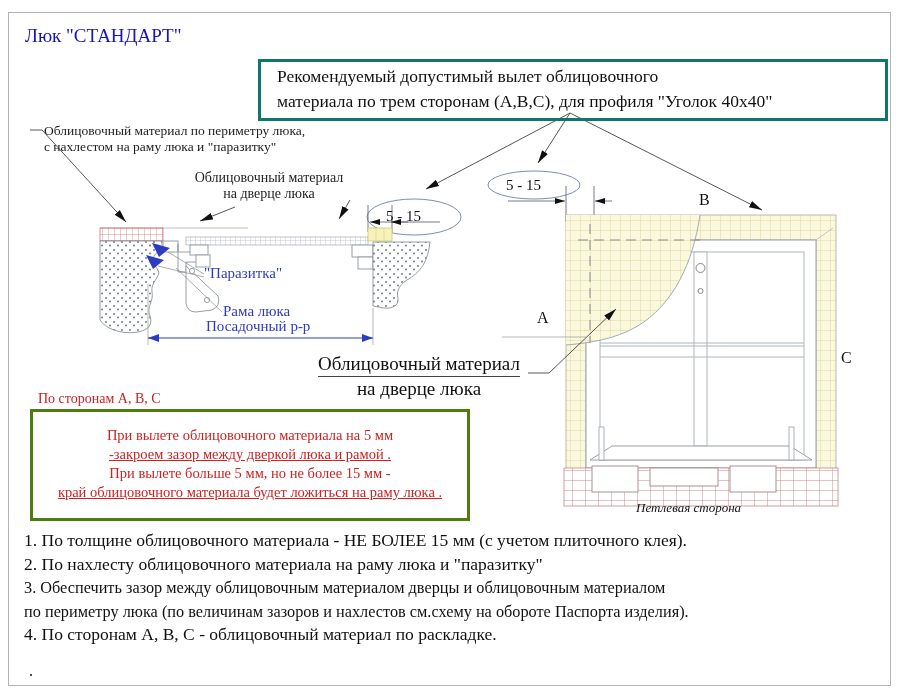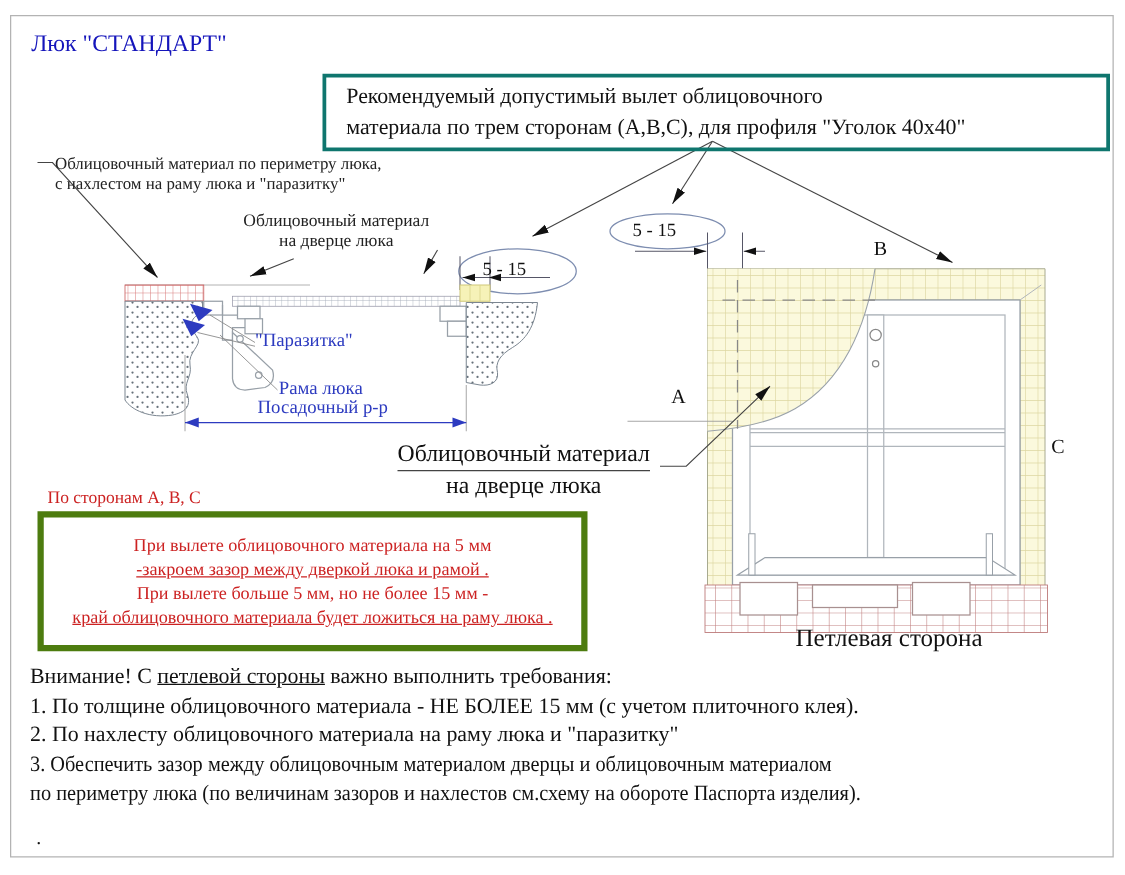--- a/index.html
+++ b/index.html
@@ -12,28 +12,28 @@
       font-size:138px;font-weight:400;color:#8f8f8f;opacity:.32;letter-spacing:2px;pointer-events:none;white-space:nowrap;}
   .title{font-size:19px;color:#1515bb;}
   .notebox{border:3px solid #0f766e;padding:2px 8px 4px 16px;font-size:17.5px;line-height:25px;background:transparent;}
   .smalllbl{font-size:13.5px;line-height:15.5px;color:#222;}
   .midlbl{font-size:14px;line-height:16px;text-align:center;color:#222;}
   .blue{color:#2d3bc0;font-size:15px;white-space:nowrap;}
   .biglbl{font-size:19px;line-height:23px;text-align:center;color:#111;}
   .biglbl .u1{display:inline-block;border-bottom:1px solid #444;padding-bottom:1px;}
   .red{color:#cc2222;}
   .redhead{font-size:14px;}
-  .redbox{border:5px solid #4d7c0f;width:440px;height:112px;text-align:center;font-size:14.5px;line-height:19px;padding-top:14px;box-sizing:border-box;}
+  .redbox{border:3px solid #4d7c0f;width:440px;height:112px;text-align:center;font-size:14.5px;line-height:19px;padding-top:14px;box-sizing:border-box;}
   .redbox .u{text-decoration:underline;}
   .dim{font-size:15px;width:56px;}
   .letter{font-size:16px;color:#111;}
   .attn{font-size:17.5px;line-height:23.5px;color:#111;width:872px;}
   .attn .u{text-decoration:underline;}
   .cond{display:inline-block;transform:scaleX(.93);transform-origin:left center;white-space:nowrap;}
-  .hinge{font-size:20px;text-align:right;width:150px;}
+  .hinge{font-size:13px;text-align:left;width:150px;font-style:italic;}
 </style>
 </head>
 <body>
 
 <div class="page">
   <div class="frame"></div>
 
   <svg class="draw" width="900" height="700">
     <defs>
       <marker id="arrB" markerWidth="14" markerHeight="9" refX="13" refY="4.5" orient="auto" markerUnits="userSpaceOnUse">
@@ -215,21 +215,21 @@
     <div class="u">край облицовочного материала будет ложиться на раму люка .</div>
   </div>
 
   <div class="abs letter" style="left:537px;top:309px;">А</div>
   <div class="abs letter" style="left:699px;top:191px;">В</div>
   <div class="abs letter" style="left:841px;top:349px;">С</div>
 
   <div class="abs hinge" style="left:636px;top:500px;">Петлевая сторона</div>
 
   <div class="abs attn" style="left:24px;top:529px;">
-    <div><span>Внимание! С </span><span class="u">петлевой стороны</span><span> важно выполнить требования:</span></div>
     <div>1. По толщине облицовочного материала - НЕ БОЛЕЕ 15 мм (с учетом плиточного клея).</div>
     <div>2. По нахлесту облицовочного материала на раму люка и "паразитку"</div>
     <div><span class="cond">3. Обеспечить зазор между облицовочным материалом дверцы и облицовочным материалом</span></div>
     <div><span class="cond"> по периметру люка (по величинам зазоров и нахлестов см.схему на обороте Паспорта изделия).</span></div>
+    <div>4. По сторонам А, В, С - облицовочный материал по раскладке.</div>
   </div>
 
   <div class="abs" style="left:29px;top:662px;font-size:16px;">.</div>
 </div>
 
 </body></html>

